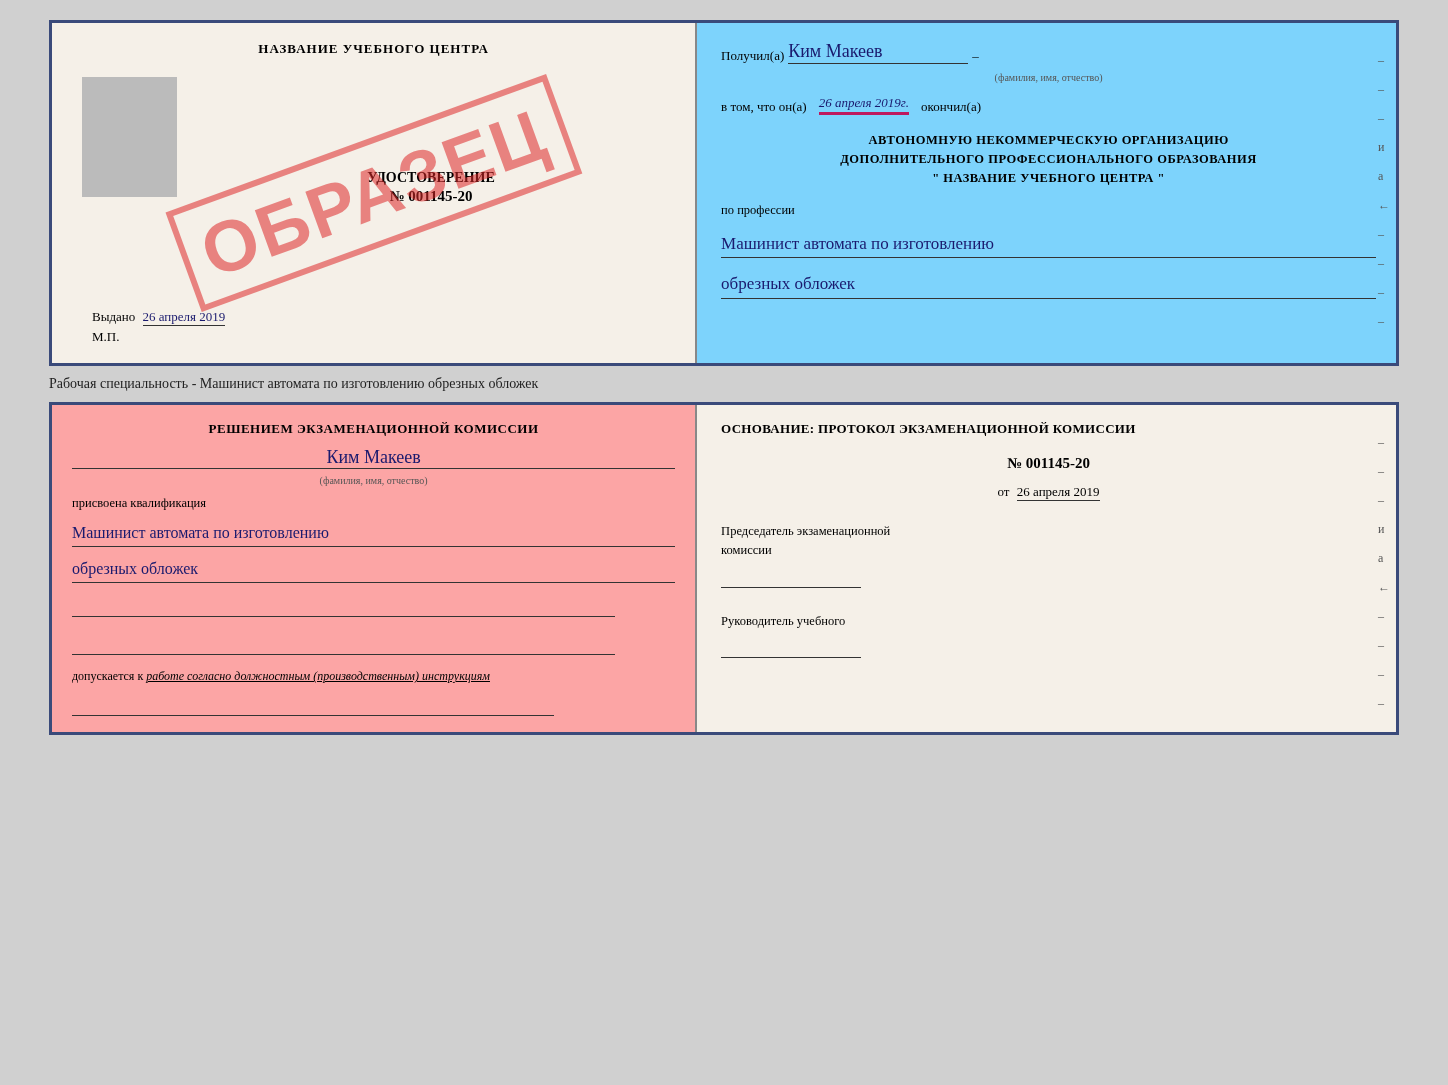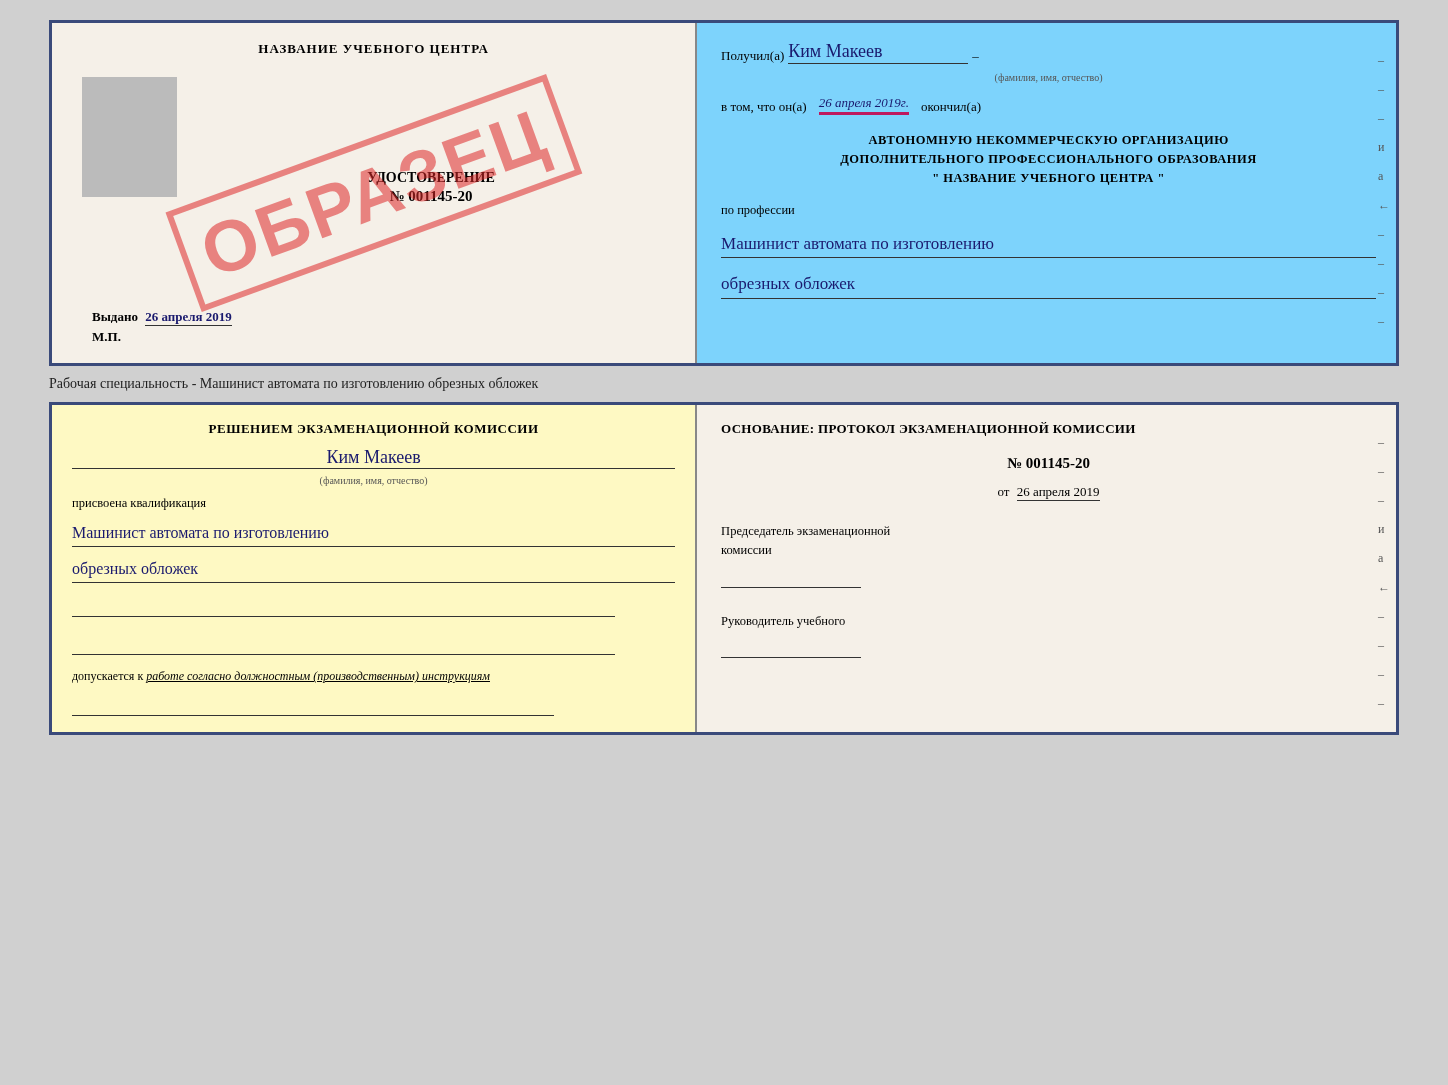--- a/index.html
+++ b/index.html
@@ -203,21 +203,21 @@
       border: 3px solid #3a4a7a;
       background: #f5f0e8;
       position: relative;
       overflow: hidden;
     }
 
     .qual-left {
       width: 48%;
       border-right: 2px solid #888;
       padding: 16px 20px 16px 20px;
-      background: #fef9c3;
+      background: #fca5a5;
       min-height: 320px;
       display: flex;
       flex-direction: column;
       gap: 6px;
       position: relative;
     }
 
     .qual-right {
       width: 52%;
       padding: 16px 20px 16px 24px;
@@ -353,21 +353,21 @@
       <div style="display:flex; width:100%; gap:10px; align-items: flex-end;">
         <div class="photo-placeholder"></div>
         <div style="flex:1; display:flex; flex-direction:column; align-items:center; padding-top:20px;">
           <div class="udost-title">УДОСТОВЕРЕНИЕ</div>
           <div class="cert-number">№ 001145-20</div>
         </div>
       </div>
 
       <div class="stamp-overlay">ОБРАЗЕЦ</div>
 
-      <div style="margin-top: auto; width:100%; padding-left: 10px; font-weight: bold;">
+      <div style="margin-top: auto; width:100%; padding-left: 10px;">
         <div class="vydano-line">
           <span>Выдано</span>
           <span style="font-family:'Segoe Script',cursive; color:#1a1a6e; border-bottom:1px solid #333; padding-bottom:1px; margin-left:4px;">26 апреля 2019</span>
         </div>
         <div class="mp-line">М.П.</div>
       </div>
     </div>
 
     <div class="cert-right">
 

